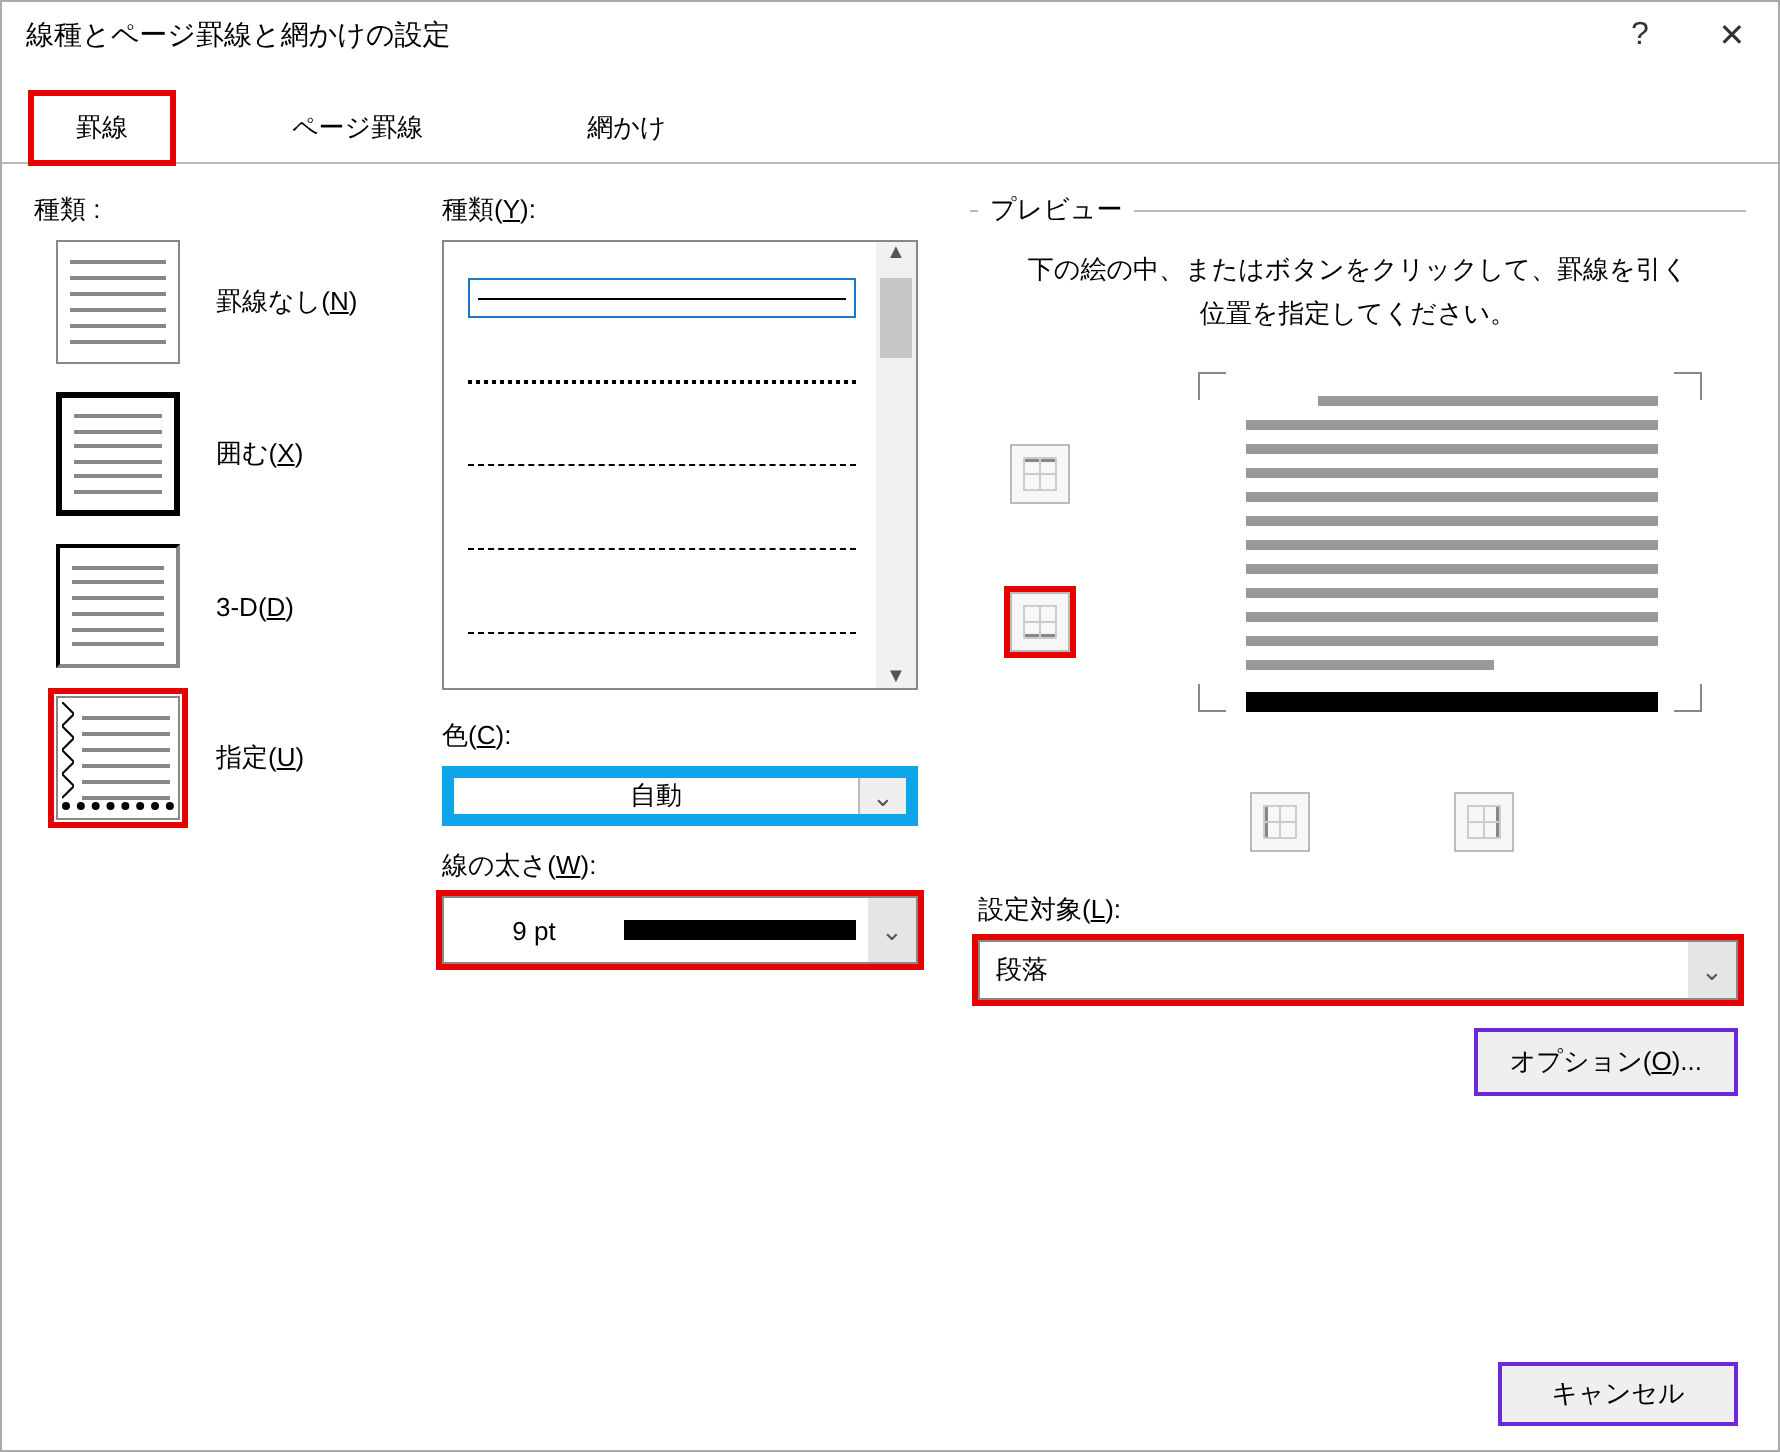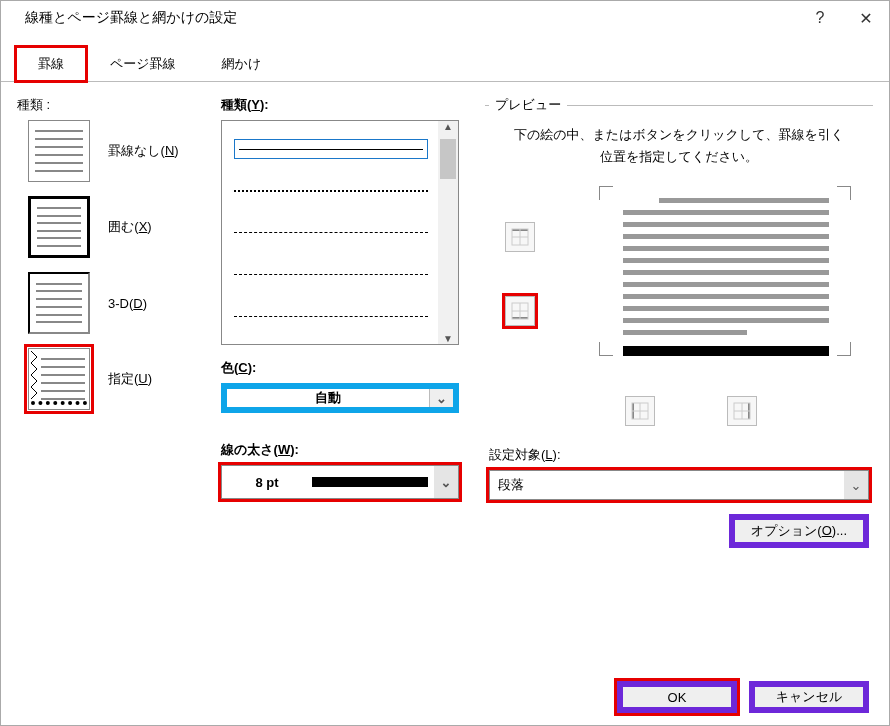--- a/index.html
+++ b/index.html
@@ -1,27 +1,27 @@
 <!DOCTYPE html>
 <html><head>
 <meta charset="utf-8">
 <style>
   * { box-sizing: border-box; font-family: "Yu Gothic UI", "Meiryo", sans-serif; }
   body { margin: 0; background: #fff; font-size: 13px; color: #000; }
   .window { width: 890px; height: 726px; border: 1px solid #aaa; position: relative; background:#fff;}
-  .titlebar { display:flex; align-items:center; height:34px; padding:0 0 0 24px;justify-content:space-between; }
+  .titlebar { display:flex; align-items:center; height:34px; padding:0 0 0 12px;justify-content:space-between; }
   .title { flex:1; font-size:14px; }
   .titlebtn { width:46px; height:34px; display:flex; align-items:center; justify-content:center; font-size:16px; color:#333; }
-  .tabs { display:flex; align-items:center; padding: 10px 14px 0 14px; border-bottom:1px solid #bbb; }
+  .tabs { display:flex; align-items:center; padding: 10px 14px 0 14px; border-bottom:1px solid #bbb;gap:36px; }
   .tab { padding:8px 22px; border:1px solid transparent; position:relative; bottom:-1px; background:transparent; }
   .tab.active { border:1px solid #bbb; border-bottom:1px solid #fff; background:#fff; }
   .tab.hlred { outline:3px solid #e60000; outline-offset:-2px;}
   .body { display:flex; padding:14px 16px 0 16px; height: 580px; }
   .col1 { width:190px; }
-  .col2 { width:260px; padding:0 8px 0 14px;font-weight:bold;}
+  .col2 { width:260px; padding:0 8px 0 14px;}
   .col3 { flex:1; padding-left:18px; }
   .label { margin-bottom:6px; }
   .under { text-decoration: underline; }
   .settings { display:flex; flex-direction:column; gap:14px; }
   .setting-row { display:flex; align-items:center; gap:18px;margin-left:11px; }
   .thumb { width:62px; height:62px; border:1px solid #888; background:#fff; display:flex; align-items:center; justify-content:center; position:relative;}
   .thumb.box-thick { border:3px solid #000; }
   .thumb-lines { width:80%; height:70%; display:flex; flex-direction:column; justify-content:space-between;}
   .thumb-lines span{ display:block; height:2px; background:#888;}
   .thumb.shadow-inner::after{content:"";position:absolute;right:-5px;bottom:-5px;width:100%;height:100%;background:#000;z-index:-1;}
@@ -60,21 +60,21 @@
   .para{ position:absolute; left:134px; right:40px; top:12px; display:flex; flex-direction:column; gap:7px;}
   .para div{ height:5px; background:#999;}
   .para .short{ width:60%;}
   .para .indent{ margin-left:36px;}
   .para .thickbar{ height:10px; background:#000; margin-top:4px;}
   .edgebtn{ width:30px; height:30px; border:1px solid #bbb; background:#f7f7f7; position:absolute; display:flex; align-items:center; justify-content:center;}
   .edgebtn svg{ width:18px; height:18px;}
   .edgebtn.hl{ outline:3px solid #e60000; outline-offset:0;}
   .target-combo{ display:flex; align-items:center; height:30px; border:1px solid #888; padding-left:8px;}
   .target-combo .dd{ width:24px; height:100%; margin-left:auto; background:#e5e5e5; display:flex;align-items:center;justify-content:center;color:#555;}
-  .btn{ height:34px; min-width:110px; border:6px solid #6d28d9; background:#efefef; display:inline-flex; align-items:center; justify-content:center; padding:0 16px;}
+  .btn{ height:34px; min-width:110px; border:2px solid #6d28d9; background:#efefef; display:inline-flex; align-items:center; justify-content:center; padding:0 16px;}
   .btn.big{ min-width:120px; height:32px;}
   .footer{ position:absolute; bottom:12px; right:20px; display:flex; gap:12px;}
   .options-row{ display:flex; justify-content:flex-end; margin-top:14px;}
 </style>
 </head>
 <body>
 
 <div class="window">
 
   <div class="titlebar">
@@ -179,23 +179,23 @@
           <div class="scrollbtn">▼</div>
         </div>
       </div>
 
       <div class="label"><span>色(<span class="under">C</span>):</span></div>
       <div class="combo">
         <div class="val">自動</div>
         <div class="dd">⌄</div>
       </div>
 
-      <div class="label" style="margin-top:28px"><span>線の太さ(<span class="under">W</span>):</span></div>
+      <div class="label" style="margin-top:11px"><span>線の太さ(<span class="under">W</span>):</span></div>
       <div class="width-combo hlredbox">
-        <div class="pt">8 pt</div>
+        <div class="pt">9 pt</div>
         <div class="bar"></div>
         <div class="dd">⌄</div>
       </div>
     </div>
 
     <div class="col3">
       <fieldset class="preview">
         <legend>プレビュー</legend>
         <div class="hint">下の絵の中、またはボタンをクリックして、罫線を引く位置を指定してください。</div>
 
@@ -265,21 +265,18 @@
           <div class="btn">
               <span>オプション(<span class="under">O</span>)...</span>
             </div>
         </div>
       </fieldset>
     </div>
 
   </div>
 
   <div class="footer">
-    <div class="btn big hlredbox">
-        <span>OK</span>
-      </div>
     <div class="btn big">
         <span>キャンセル</span>
       </div>
   </div>
 
 </div>
 
 </body></html>

